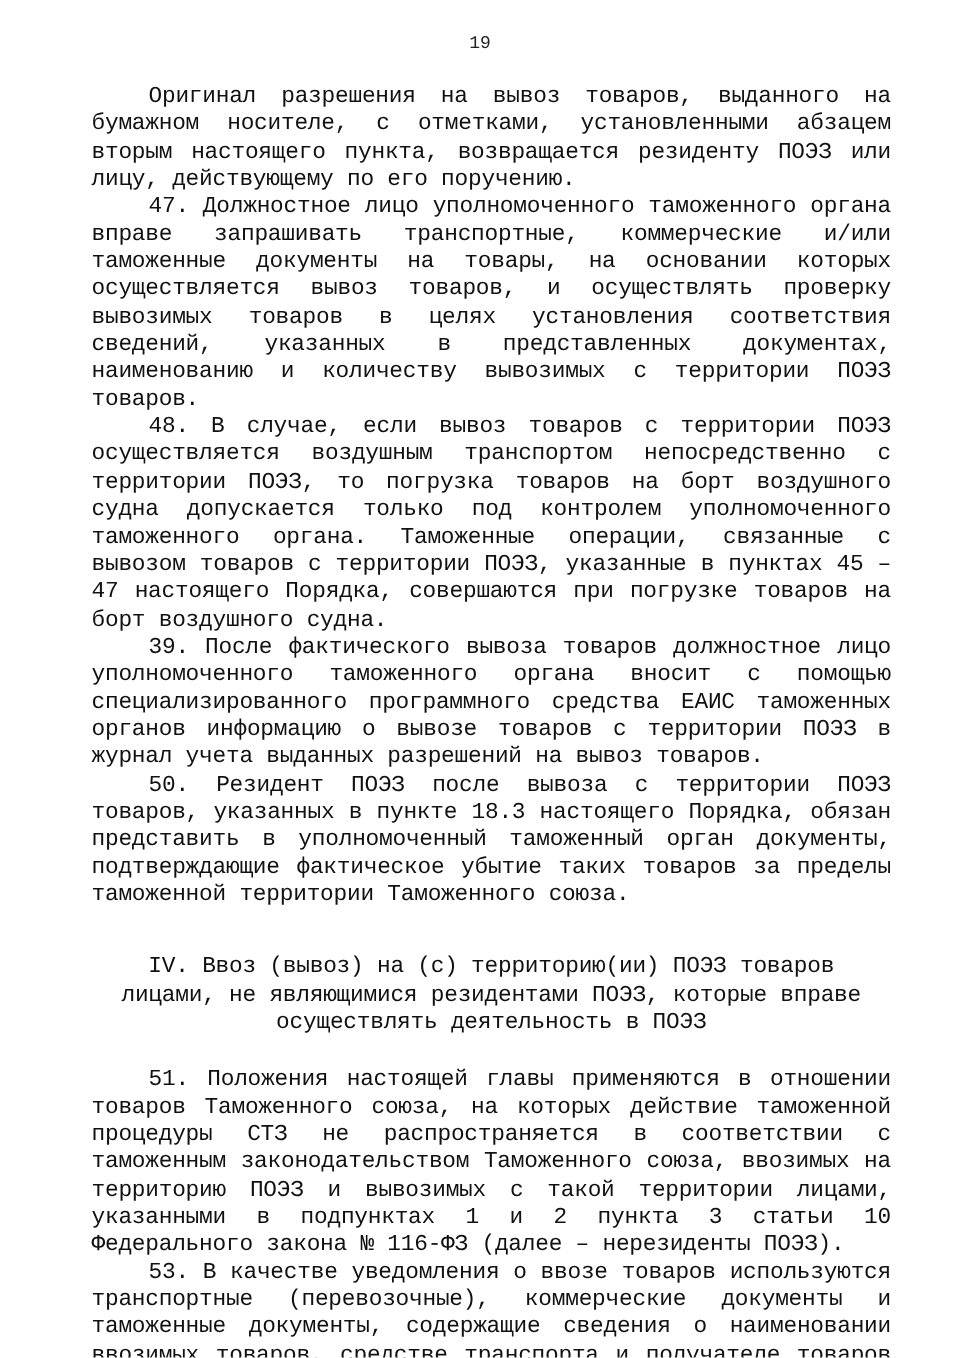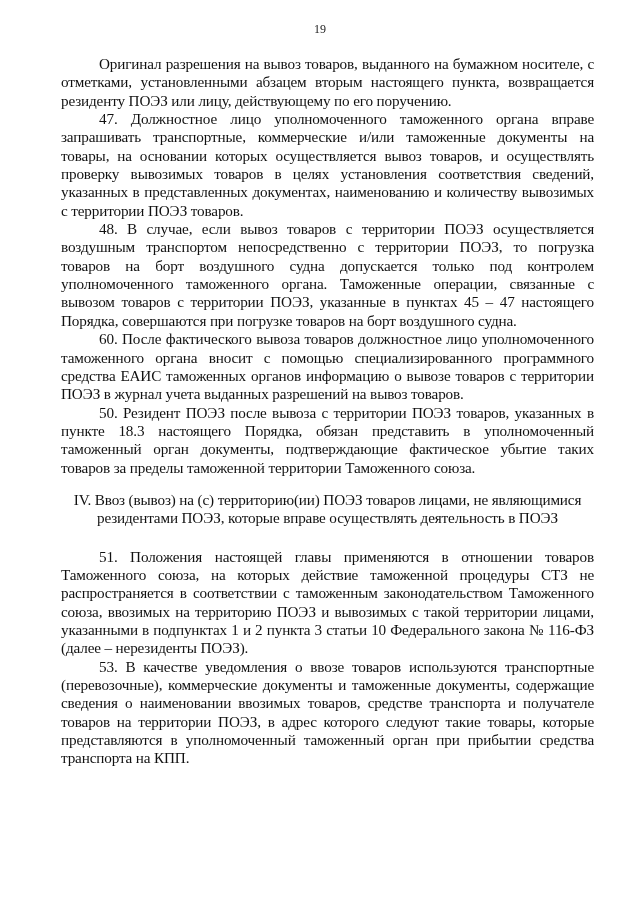--- a/index.html
+++ b/index.html
@@ -1,46 +1,46 @@
 <!DOCTYPE html>
 <html><head>
 <meta charset="utf-8">
 <style>
   html, body { margin: 0; padding: 0; background: #ffffff; }
   body { width: 640px; height: 905px; position: relative; overflow: hidden; }
   .page {
     position: absolute; left: 0; top: 0; width: 640px; height: 737px;
     background: #fff; color: #111;
-    font-family: Liberation Serif, serif;
+    font-family: Liberation Mono, monospace;
   }
   .page-number {
     position: absolute; top: 22px; left: 0; width: 640px;
     text-align: center; font-size: 12px; color: #222;
   }
   .body {
     position: absolute; left: 61px; top: 55px; width: 533px;
     font-size: 15.2px; line-height: 18.35px; letter-spacing: -0.15px;
   }
   .para { margin: 0; text-align: justify; text-indent: 38px; }
   .heading {
-    margin: 14px 0 20px 0; text-align: center; text-indent: 0;
+    margin: 30px 0 20px 0; text-align: center; text-indent: 0;
     font-size: 15.2px; line-height: 18.35px; padding: 0 8px;
   }
 </style>
 </head>
 <body>
 
 <div class="page">
   <div class="page-number">19</div>
 
   <div class="body">
     <p class="para">Оригинал разрешения на вывоз товаров, выданного на бумажном носителе, с отметками, установленными абзацем вторым настоящего пункта, возвращается резиденту ПОЭЗ или лицу, действующему по его поручению.</p>
     <p class="para">47. Должностное лицо уполномоченного таможенного органа вправе запрашивать транспортные, коммерческие и/или таможенные документы на товары, на основании которых осуществляется вывоз товаров, и осуществлять проверку вывозимых товаров в целях установления соответствия сведений, указанных в представленных документах, наименованию и количеству вывозимых с территории ПОЭЗ товаров.</p>
     <p class="para">48. В случае, если вывоз товаров с территории ПОЭЗ осуществляется воздушным транспортом непосредственно с территории ПОЭЗ, то погрузка товаров на борт воздушного судна допускается только под контролем уполномоченного таможенного органа. Таможенные операции, связанные с вывозом товаров с территории ПОЭЗ, указанные в пунктах 45 – 47 настоящего Порядка, совершаются при погрузке товаров на борт воздушного судна.</p>
-    <p class="para">60. После фактического вывоза товаров должностное лицо уполномоченного таможенного органа вносит с помощью специализированного программного средства ЕАИС таможенных органов информацию о вывозе товаров с территории ПОЭЗ в журнал учета выданных разрешений на вывоз товаров.</p>
+    <p class="para">39. После фактического вывоза товаров должностное лицо уполномоченного таможенного органа вносит с помощью специализированного программного средства ЕАИС таможенных органов информацию о вывозе товаров с территории ПОЭЗ в журнал учета выданных разрешений на вывоз товаров.</p>
     <p class="para">50. Резидент ПОЭЗ после вывоза с территории ПОЭЗ товаров, указанных в пункте 18.3 настоящего Порядка, обязан представить в уполномоченный таможенный орган документы, подтверждающие фактическое убытие таких товаров за пределы таможенной территории Таможенного союза.</p>
 
     <p class="heading">IV. Ввоз (вывоз) на (с) территорию(ии) ПОЭЗ товаров лицами, не являющимися резидентами ПОЭЗ, которые вправе осуществлять деятельность в ПОЭЗ</p>
 
     <p class="para">51. Положения настоящей главы применяются в отношении товаров Таможенного союза, на которых действие таможенной процедуры СТЗ не распространяется в соответствии с таможенным законодательством Таможенного союза, ввозимых на территорию ПОЭЗ и вывозимых с такой территории лицами, указанными в подпунктах 1 и 2 пункта 3 статьи 10 Федерального закона № 116-ФЗ (далее – нерезиденты ПОЭЗ).</p>
     <p class="para">53. В качестве уведомления о ввозе товаров используются транспортные (перевозочные), коммерческие документы и таможенные документы, содержащие сведения о наименовании ввозимых товаров, средстве транспорта и получателе товаров на территории ПОЭЗ, в адрес которого следуют такие товары, которые представляются в уполномоченный таможенный орган при прибытии средства транспорта на КПП.</p>
   </div>
 </div>
 
 </body></html>

